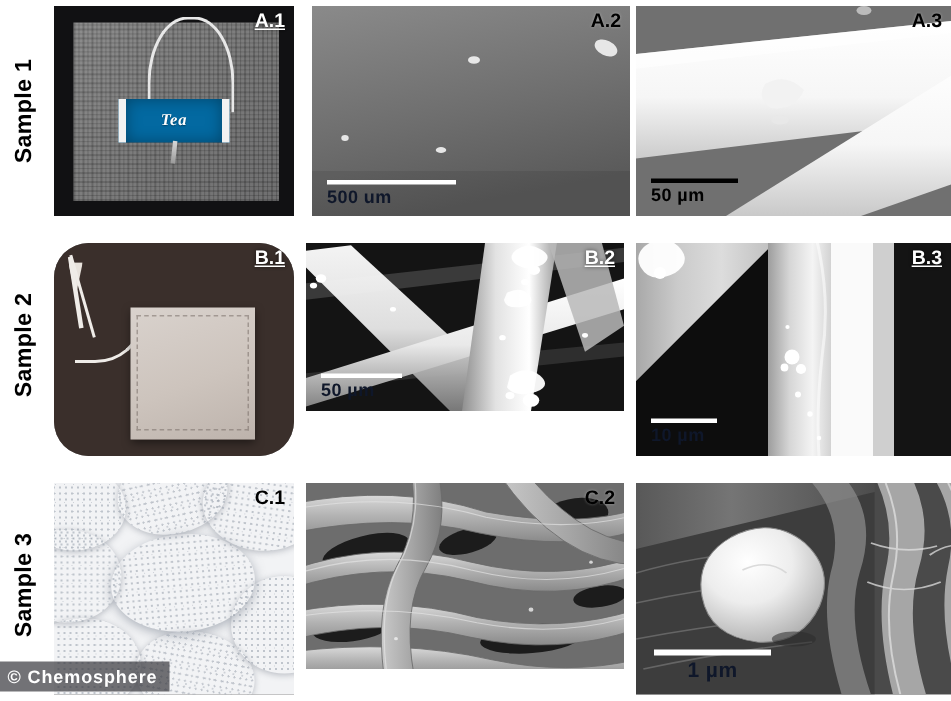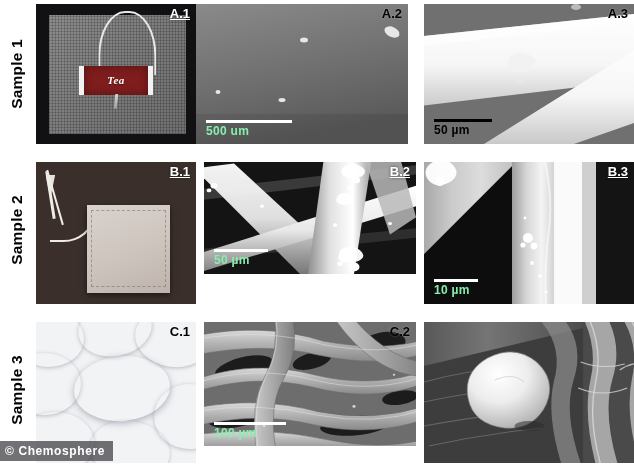--- a/index.html
+++ b/index.html
@@ -43,21 +43,21 @@
     color:#000;
     z-index:40;
     text-shadow:0 0 2px rgba(255,255,255,.35);
   }
   .plabel.light{color:#fff;text-shadow:0 0 3px rgba(0,0,0,.6);text-decoration:underline;}
 
   
   .scalebar{
     position:absolute;
     z-index:45;
-    color:#86efac;
+    color:#0f172a;
     font-weight:bold;
     line-height:1;
     white-space:nowrap;
   }
   .scalebar .bar{
     display:block;
     height:3px;
     background:#fff;
     margin-bottom:2px;
   }
@@ -93,21 +93,21 @@
   .a1-string{
     position:absolute;left:46%;top:5%;width:34%;height:44%;
     border:2px solid #e8e8e8;border-bottom:none;
     border-radius:46% 46% 0 0/70% 70% 0 0;
     transform:translateX(-20%);
   }
   .a1-tag{
     position:absolute;left:50%;top:44%;
     transform:translateX(-50%);
     width:40%;height:21%;
-    background:#7f1d1d;
+    background:#0369a1;
     border-left:5px solid #f2f2f2;
     border-right:5px solid #f2f2f2;
     box-shadow:inset 0 0 10px rgba(0,0,0,.35);
     display:flex;align-items:center;justify-content:center;
   }
   .a1-tag .tagtext{
     color:#fff;font-style:italic;font-weight:bold;
     font-size:11px;font-family:"Liberation Serif", serif;
     letter-spacing:.5px;
     text-shadow:0 1px 1px rgba(0,0,0,.4);
@@ -180,21 +180,21 @@
     <div class="a1-bg"></div>
     <div class="a1-sheet"></div>
     <div class="a1-string"></div>
     <div class="a1-tag">
       <span class="tagtext">Tea</span>
     </div>
     <div class="a1-tail"></div>
     <div class="plabel light">A.1</div>
   </div>
 
-  <div class="panel" style="left:196px;top:4px;width:212px;height:140px;">
+  <div class="panel" style="left:208px;top:4px;width:212px;height:140px;">
     <svg class="sem" viewBox="0 0 212 140" preserveAspectRatio="none">
       <defs>
         <linearGradient id="fibA" x1="0" y1="0" x2="0" y2="1">
           <stop offset="0%" stop-color="#ffffff"></stop>
           <stop offset="45%" stop-color="#efefef"></stop>
           <stop offset="100%" stop-color="#9d9d9d"></stop>
         </linearGradient>
         <linearGradient id="bgA" x1="0" y1="0" x2="0.3" y2="1">
           <stop offset="0%" stop-color="#8a8a8a"></stop>
           <stop offset="60%" stop-color="#6e6e6e"></stop>
@@ -257,21 +257,21 @@
       <ellipse cx="96" cy="76" rx="6" ry="3" fill="#e8e8e8" opacity=".8"></ellipse>
       <ellipse cx="152" cy="3" rx="5" ry="3" fill="#dcdcdc" opacity=".7"></ellipse>
     </svg>
     <div class="plabel">A.3</div>
     <div class="scalebar dark" style="left:10px;bottom:8px;">
       <span class="bar" style="width:58px;"></span>
       <span class="txt">50 µm</span>
     </div>
   </div>
 
-  <div class="panel" style="left:36px;top:162px;width:160px;height:142px;">
+  <div class="panel" style="left:36px;top:162px;width:160px;height:142px;border-radius:23px;">
     <div class="b1-bg"></div>
     <div class="b1-tabs"></div>
     <div class="b1-str1"></div>
     <div class="b1-str2"></div>
     <div class="b1-strcurve"></div>
     <div class="b1-bag"></div>
     <div class="plabel light">B.1</div>
   </div>
 
   <div class="panel" style="left:204px;top:162px;width:212px;height:112px;">
@@ -407,24 +407,20 @@
         <path d="M -10 102 q 64 -12 124 4 q 56 12 106 -6"></path>
         <path d="M 72 -8 q 5 40 -11 72 q -13 30 -7 82"></path>
       </g>
       <g fill="#f0f0f0" opacity=".8">
         <circle cx="150" cy="96" r="1.6"></circle>
         <circle cx="60" cy="118" r="1.3"></circle>
         <circle cx="190" cy="60" r="1.2"></circle>
       </g>
     </svg>
     <div class="plabel">C.2</div>
-    <div class="scalebar light" style="left:10px;bottom:7px;">
-      <span class="bar" style="width:72px;"></span>
-      <span class="txt">100 µm</span>
-    </div>
   </div>
 
   <div class="panel" style="left:424px;top:322px;width:210px;height:141px;padding-left:47px;">
     <svg class="sem" viewBox="0 0 210 141" preserveAspectRatio="none">
       <defs>
         <radialGradient id="part" cx="38%" cy="30%" r="72%">
           <stop offset="0%" stop-color="#ffffff"></stop>
           <stop offset="50%" stop-color="#ededed"></stop>
           <stop offset="100%" stop-color="#b4b4b4"></stop>
         </radialGradient>
@@ -457,17 +453,21 @@
         <path d="M 200 0 q 10 26 6 58"></path>
         <path d="M 128 40 q 18 8 36 2"></path>
         <path d="M 126 66 q 20 10 40 0"></path>
         <path d="M 160 48 q 14 -12 28 -2"></path>
       </g>
       <path d="M 52 36 q 22 -14 40 4 q 16 18 8 42 q -10 26 -34 24 q -26 -4 -30 -30 q -4 -26 16 -40 z" fill="url(#part)" stroke="#8a8a8a" stroke-width="0.6"></path>
       <path d="M 58 58 q 14 -8 24 2" stroke="#d2d2d2" stroke-width="1" fill="none" opacity=".8"></path>
       <ellipse cx="86" cy="104" rx="12" ry="5" fill="#2c2c2c" opacity=".55"></ellipse>
     </svg>
     <div class="plabel">C.3</div>
+    <div class="scalebar light" style="left:12px;bottom:10px;">
+      <span class="bar" style="width:78px;height:4px;"></span>
+      <span class="txt" style="font-size:14px;text-align:center;width:78px;">1 µm</span>
+    </div>
   </div>
 
   <div class="watermark">© Chemosphere</div>
 
 </div>
 
 </body></html>

